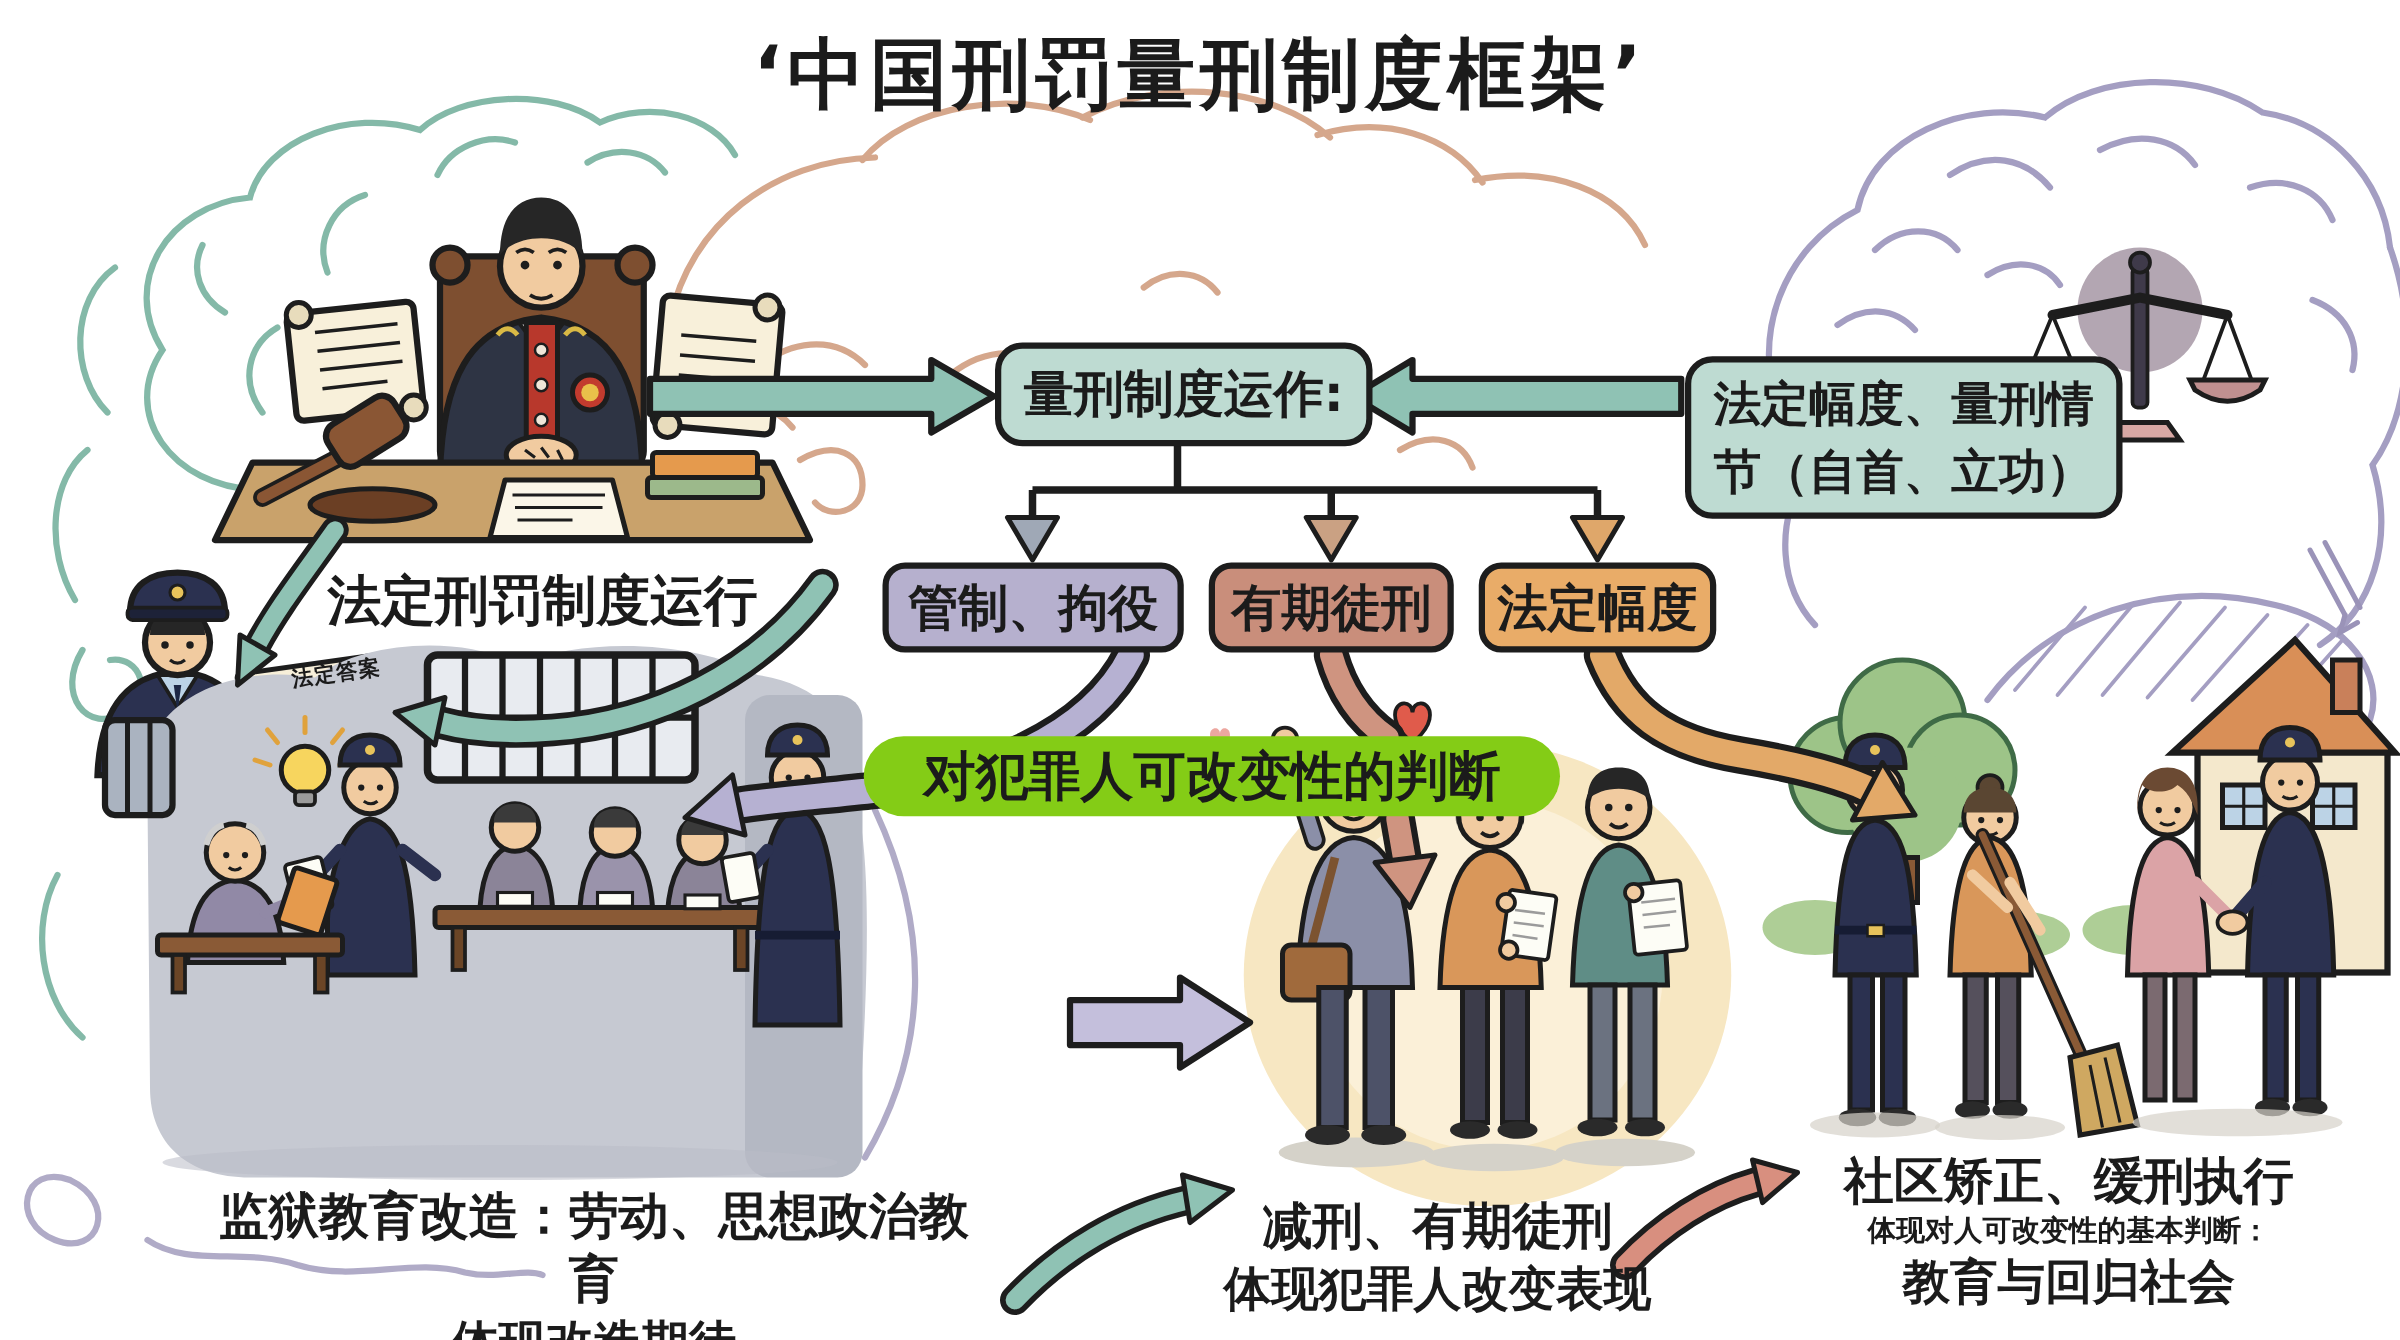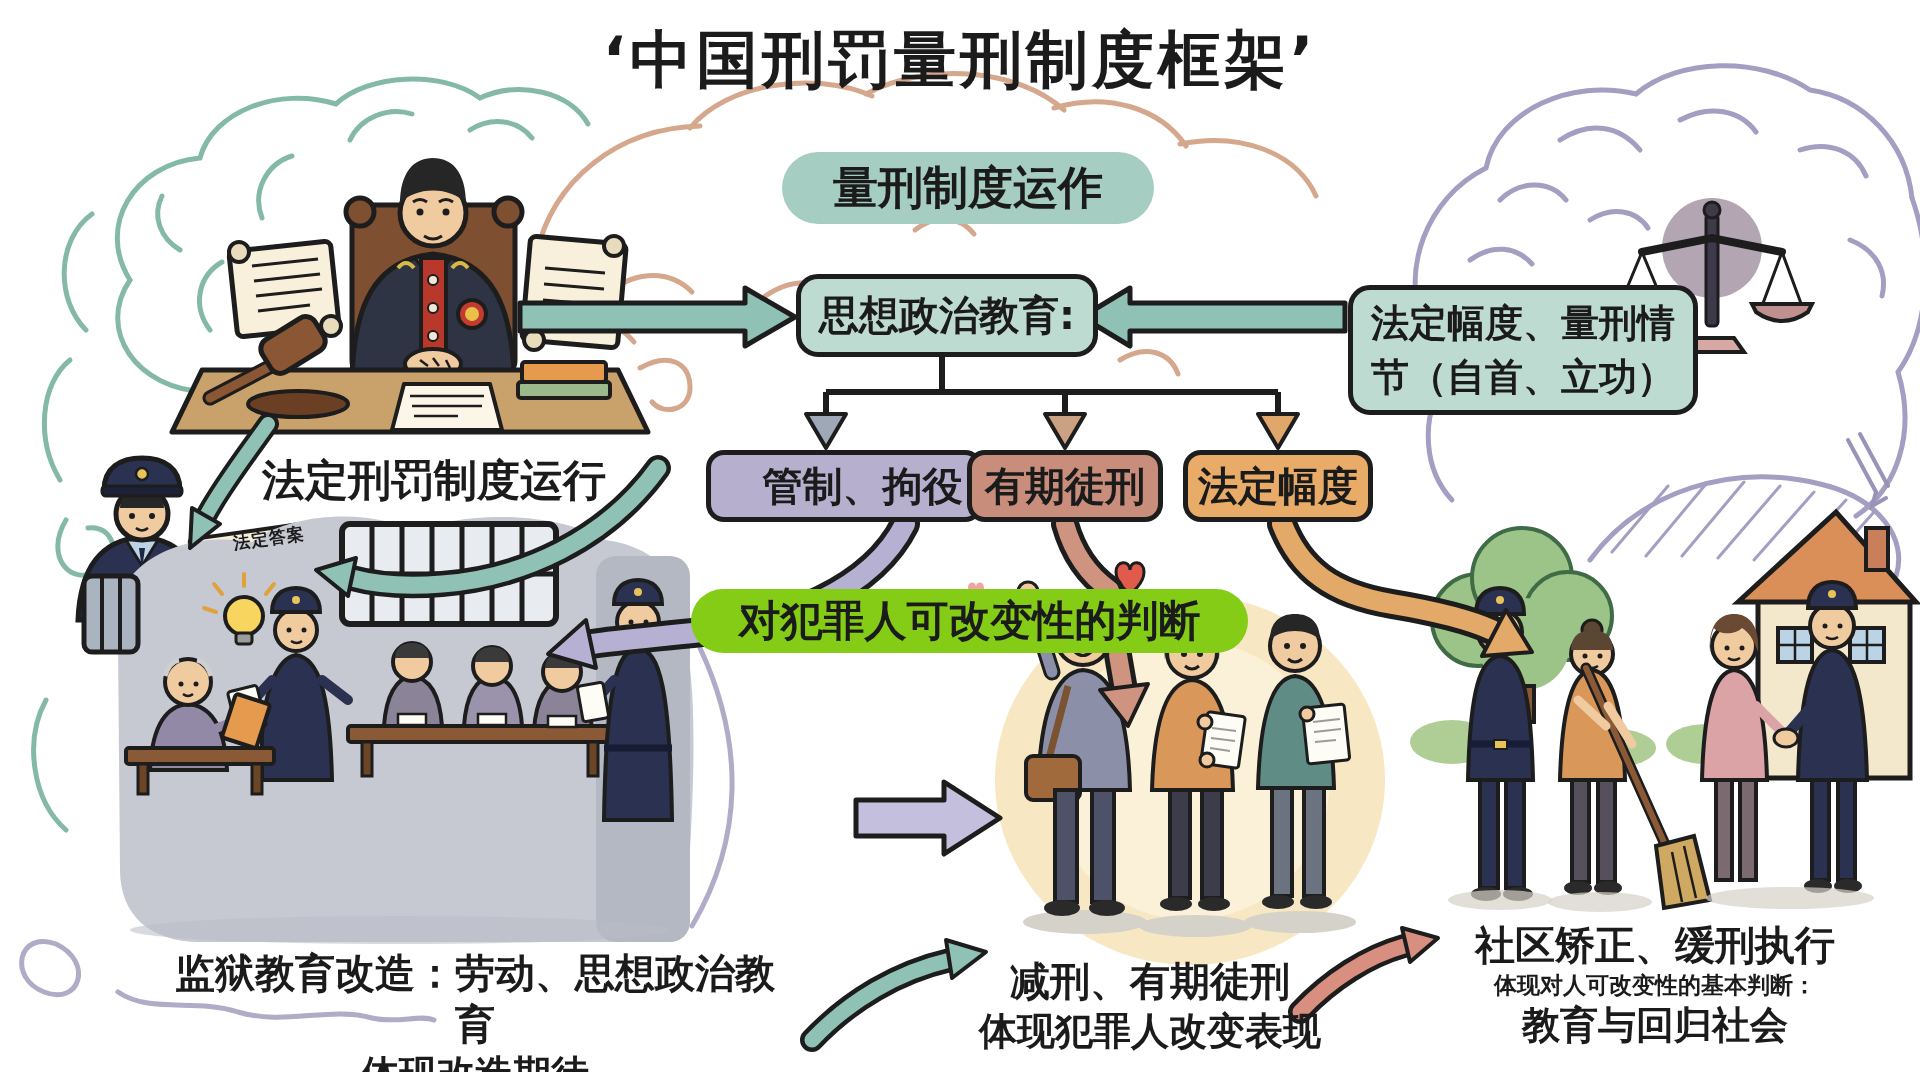--- a/index.html
+++ b/index.html
@@ -535,32 +535,31 @@
 
   <g>
     <path d="M1300,1012 C1330,980 1368,956 1404,946" stroke="#1d1d1d" stroke-width="24" fill="none" stroke-linecap="round"></path>
     <path d="M1300,1012 C1330,980 1368,956 1404,946" stroke="#d88f7f" stroke-width="15" fill="none" stroke-linecap="round"></path>
     <polygon points="1438,938 1410,962 1402,928" fill="#d88f7f" stroke="#1d1d1d" stroke-width="4" stroke-linejoin="round"></polygon>
   </g>
 </svg>
 
 <div class="txt title">‘中国刑罚量刑制度框架’</div>
 
-<div class="txt badge">量刑制度运作</div>
-
-<div class="txt boxT central">思想政治教育:</div>
+
+<div class="txt boxT central">量刑制度运作:</div>
 
 <div class="txt boxT range">
   <div>法定幅度、量刑情</div>
   <div>节（自首、立功）</div>
 </div>
 
 <div class="txt leftlabel">法定刑罚制度运行</div>
 
-<div class="pbox pb1" style="background-color: rgb(182, 176, 206); padding-left: 36px;">管制、拘役</div>
+<div class="pbox pb1" style="background-color: rgb(182, 176, 206);">管制、拘役</div>
 <div class="pbox pb2" style="background-color: rgb(201, 142, 123);">有期徒刑</div>
 <div class="pbox pb3" style="background-color: rgb(233, 172, 104);">法定幅度</div>
 
 <div class="txt pill">对犯罪人可改变性的判断</div>
 
 <div class="txt dochead">法定答案</div>
 
 <div class="txt cap capPrison">
   <div class="l1">监狱教育改造：劳动、思想政治教育</div>
   <div class="l2">体现改造期待</div>

